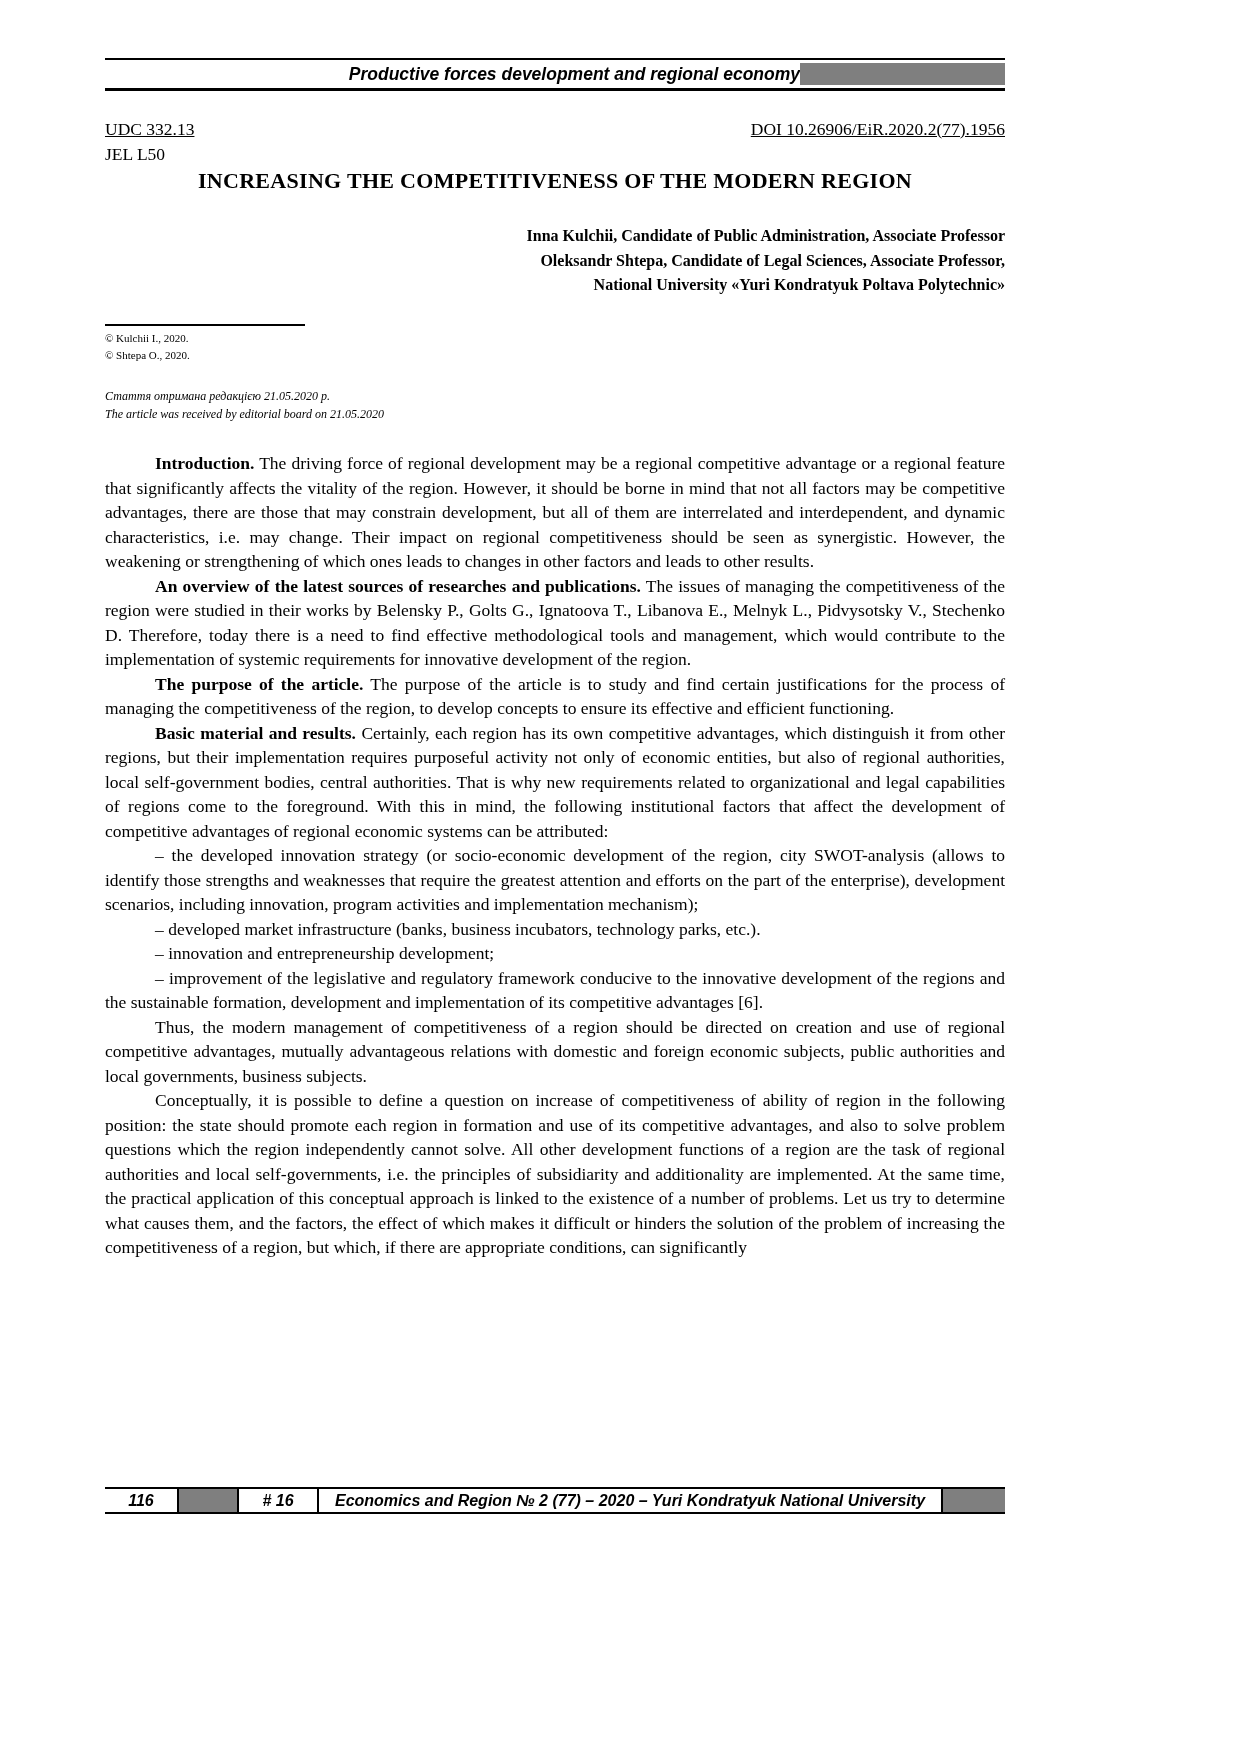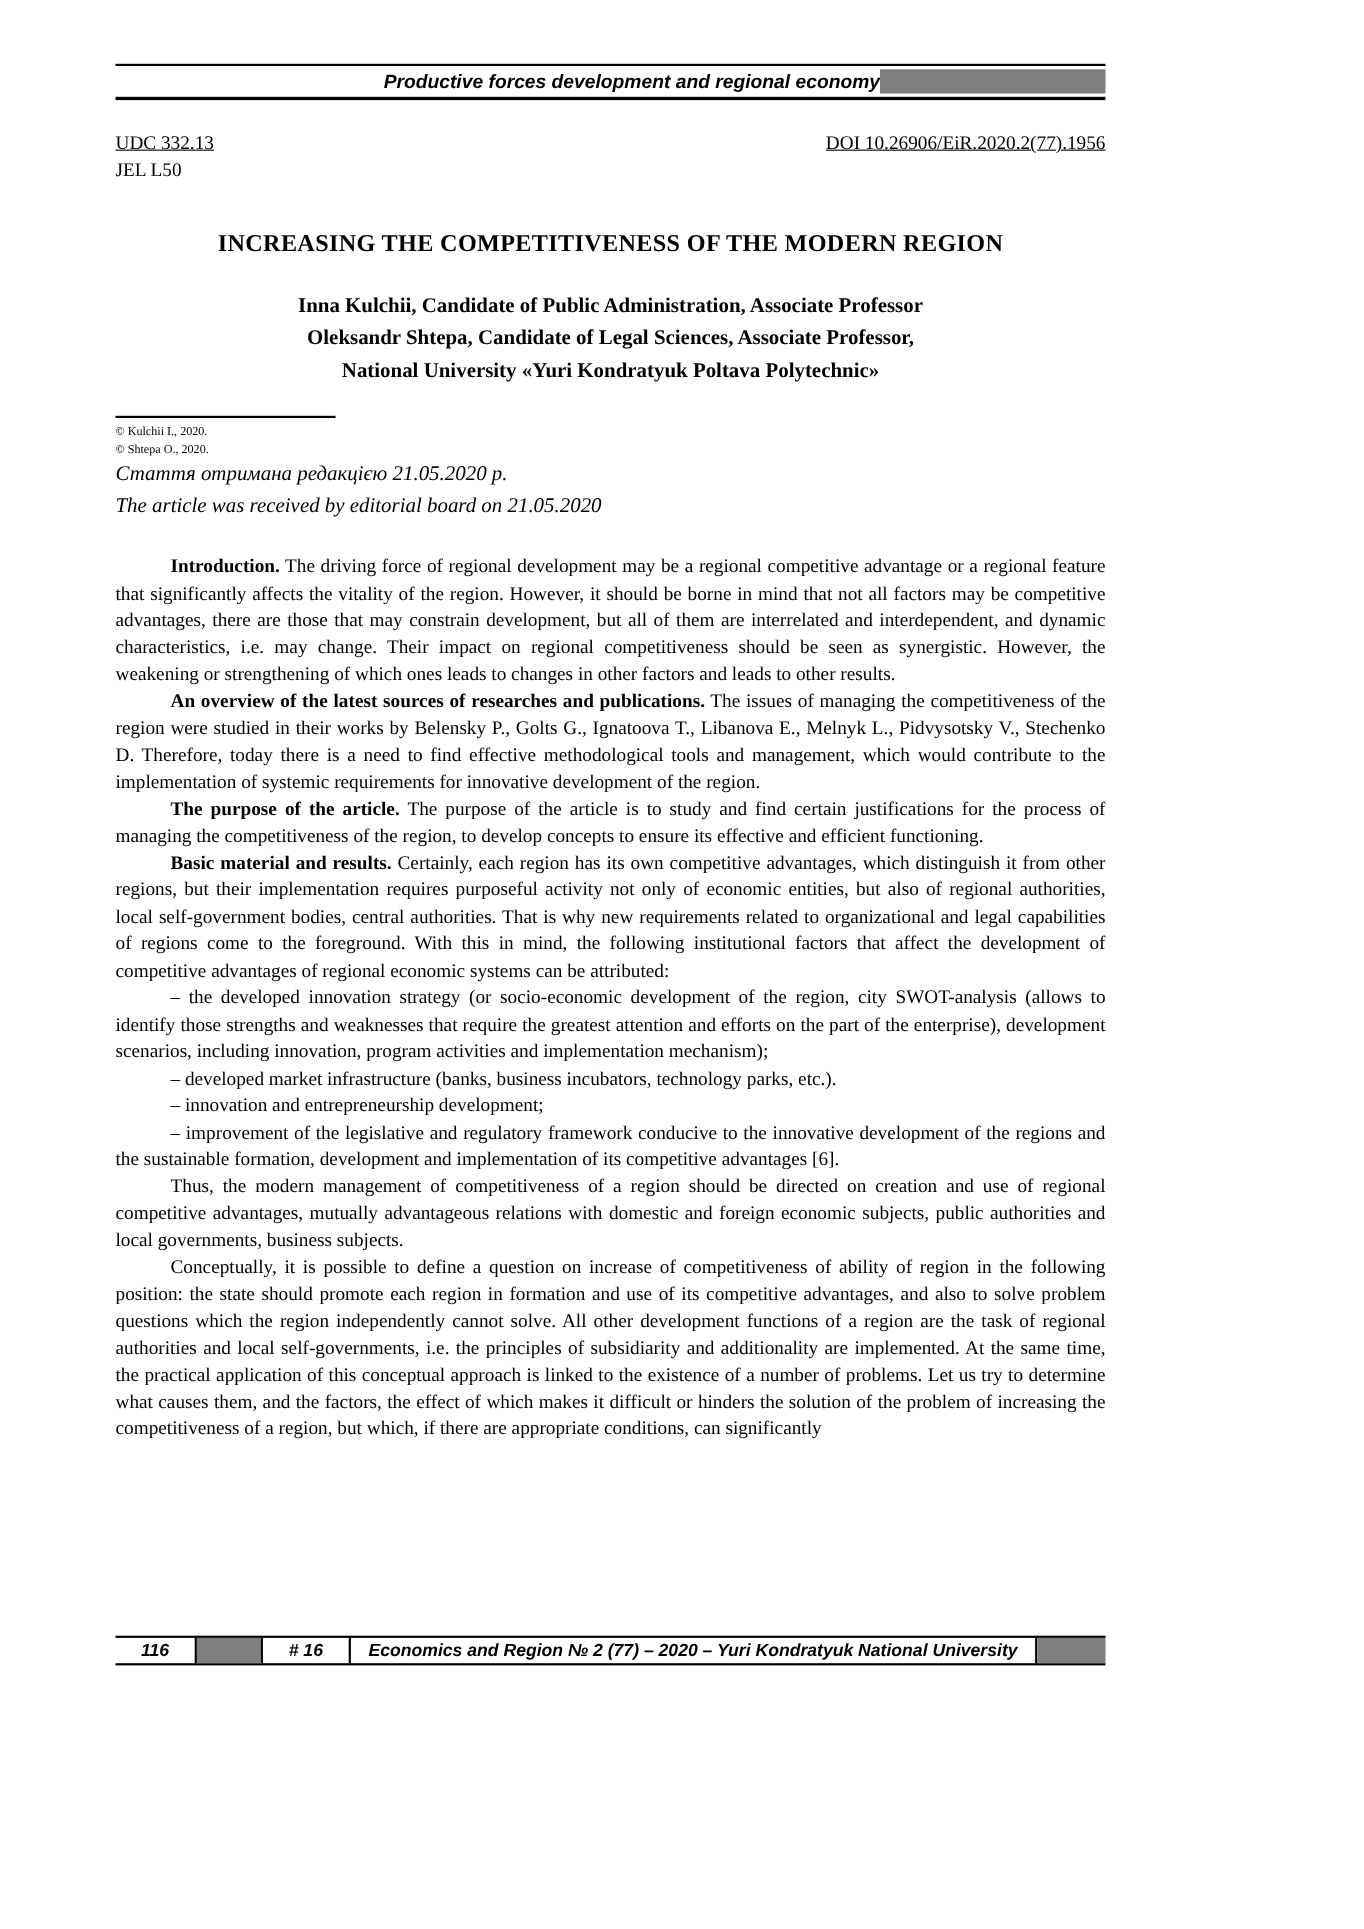--- a/index.html
+++ b/index.html
@@ -39,47 +39,47 @@
   .header-bar {
     width: 205px;
     height: 22px;
     background: #7f7f7f;
   }
   
   .meta { margin-top: 26px; font-size: 17.5px; line-height: 1.45; }
   .meta-row1 { display: flex; justify-content: space-between; text-decoration: underline; }
   
   .article-title {
-    margin-top: 40px;
     text-align: center;
     font-weight: bold;
     font-size: 22px;
     letter-spacing: 0.3px;
   }
   .authors {
     margin-top: 30px;
-    text-align: center;
+    text-align: right;
     font-weight: bold;
-    font-size: 19px;
+    font-size: 16px;
     line-height: 1.55;
   }
   
   .footnote-rule {
     margin-top: 26px;
     width: 200px;
     border-top: 2px solid #000;
   }
   .copyright {
     margin-top: 4px;
     font-size: 11px;
     line-height: 1.5;
   }
   .received {
+    margin-top: 24px;
     font-style: italic;
-    font-size: 19px;
+    font-size: 12px;
     line-height: 1.5;
   }
   
   .article-body {
     margin-top: 28px;
     font-size: 17.5px;
     line-height: 24.5px;
     text-align: justify;
   }
   .article-body p { margin: 0; text-indent: 50px; }

